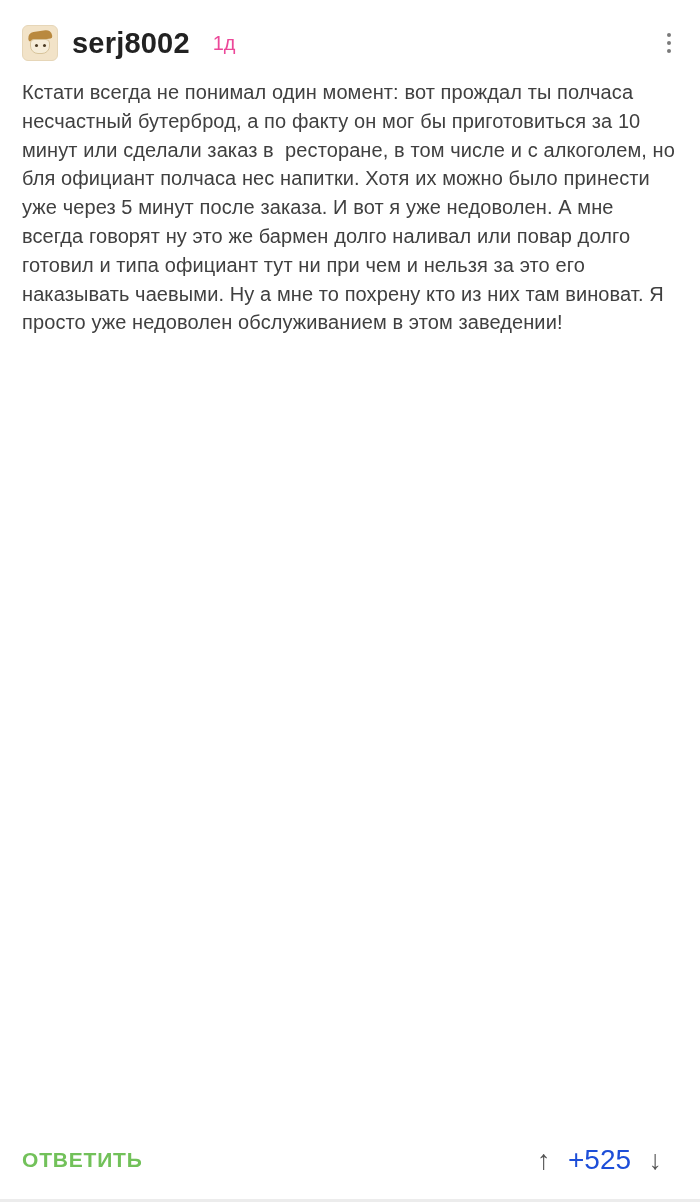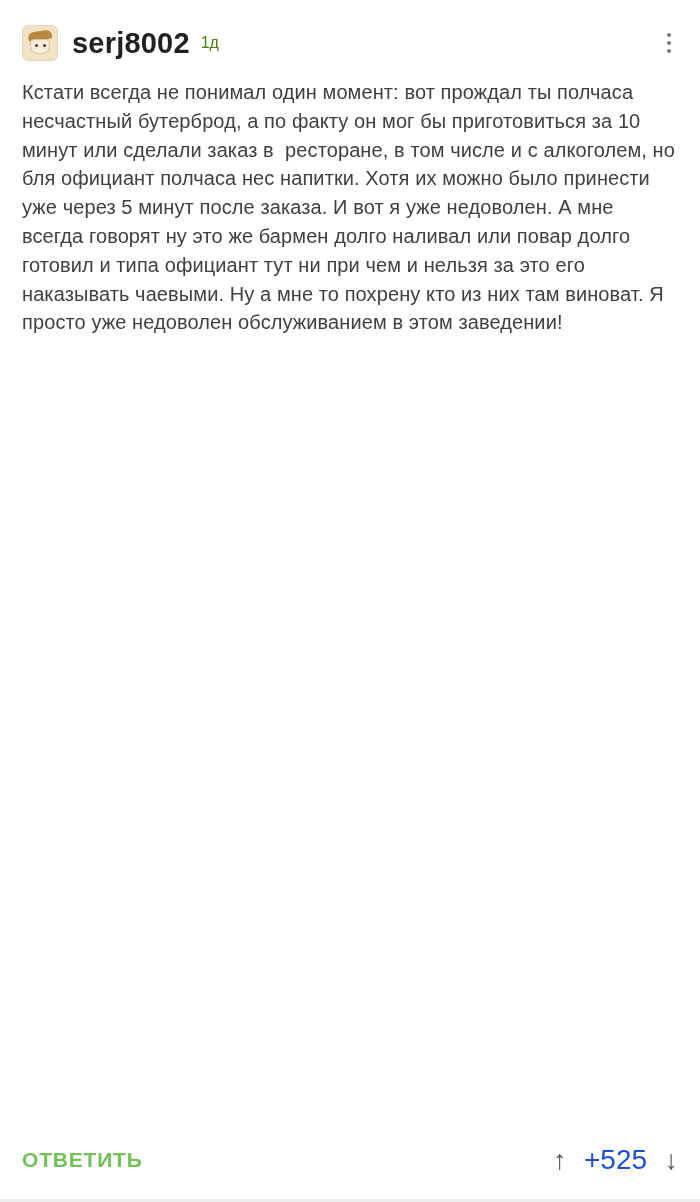--- a/index.html
+++ b/index.html
@@ -70,23 +70,23 @@
   .avatar .eye-l { left: 12px; }
   .avatar .eye-r { left: 20px; }
   .username {
     margin-left: 14px;
     font-size: 29px;
     font-weight: bold;
     color: #222222;
     letter-spacing: 0.2px;
   }
   .timestamp {
-    margin-left: 11px;
-    font-size: 16px;
-    color: #4d7c0f;
+    margin-left: 23px;
+    font-size: 20px;
+    color: #ec4899;
   }
   .spacer { flex: 1 1 auto; }
   .kebab {
     width: 26px;
     height: 30px;
     display: flex;
     flex-direction: column;
     align-items: center;
     justify-content: center;
     gap: 4px;
@@ -106,21 +106,21 @@
     line-height: 1.44;
     color: #404040;
     letter-spacing: 0.1px;
     white-space: pre-wrap;
     word-wrap: break-word;
   }
   
   .comment-footer {
     position: absolute;
     left: 0;
-    right: 0;
+    right: 16px;
     bottom: 22px;
     display: flex;
     align-items: center;
     padding: 0 22px;
     box-sizing: border-box;
     height: 40px;
   }
   .reply-button {
     font-size: 21px;
     font-weight: bold;

